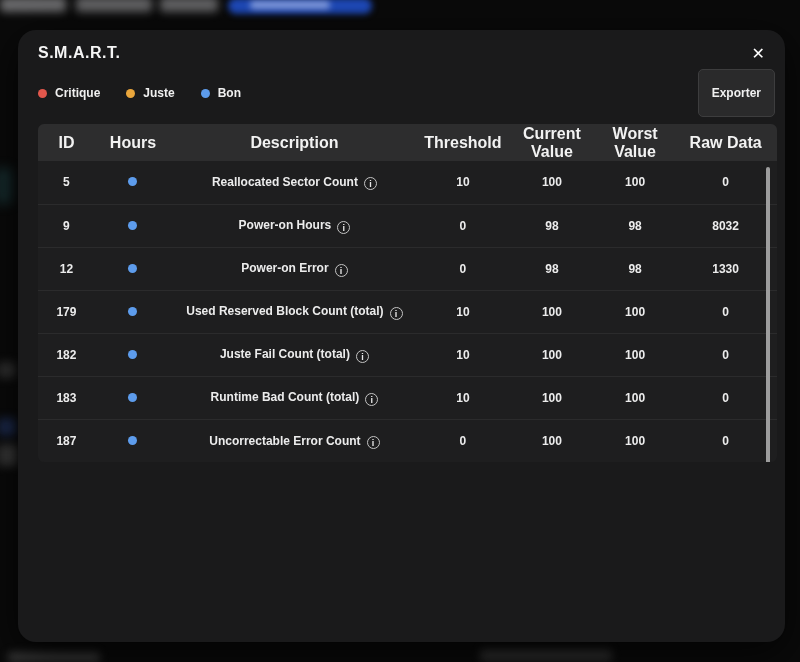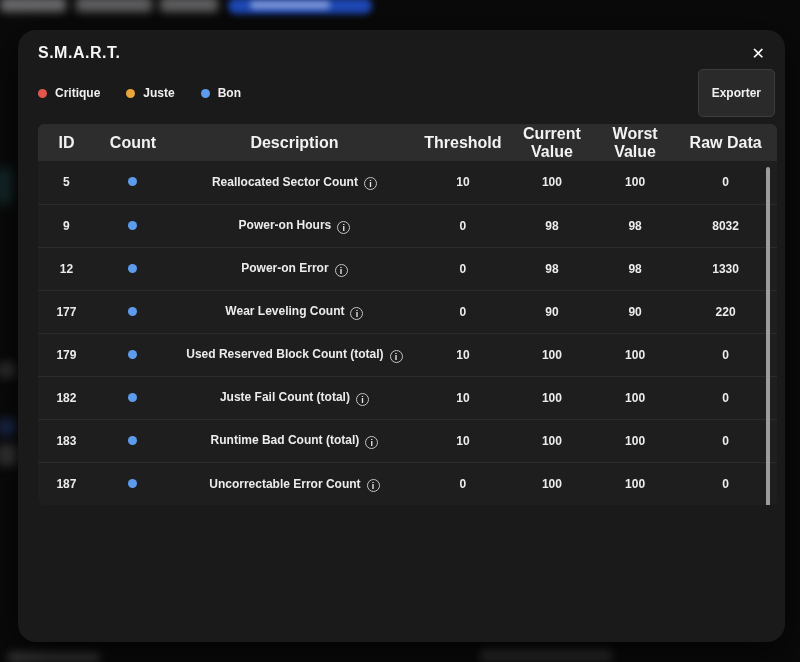--- a/index.html
+++ b/index.html
@@ -149,21 +149,21 @@
           <col style="width:10.3%">
           <col style="width:33.4%">
         <col style="width:12.2%">
           <col style="width:11.9%">
           <col style="width:10.6%">
           <col style="width:13.9%">
       </colgroup>
       <thead>
         <tr>
           <th>ID</th>
-          <th>Count</th>
+          <th>Hours</th>
           <th>Description</th>
           <th>Threshold</th>
           <th>Current Value</th>
           <th>Worst Value</th>
           <th>Raw Data</th>
         </tr>
       </thead>
       <tbody>
           <tr>
             <td>5</td>
@@ -186,29 +186,20 @@
           <tr>
             <td>12</td>
             <td><span class="dot" style="background: rgb(93, 156, 236);"></span></td>
             <td><span class="desc-label">Power-on Error</span><span class="info">i</span></td>
             <td>0</td>
             <td>98</td>
             <td>98</td>
             <td>1330</td>
           </tr>
           <tr>
-            <td>177</td>
-            <td><span class="dot" style="background: rgb(93, 156, 236);"></span></td>
-            <td><span class="desc-label">Wear Leveling Count</span><span class="info">i</span></td>
-            <td>0</td>
-            <td>90</td>
-            <td>90</td>
-            <td>220</td>
-          </tr>
-          <tr>
             <td>179</td>
             <td><span class="dot" style="background: rgb(93, 156, 236);"></span></td>
             <td><span class="desc-label">Used Reserved Block Count (total)</span><span class="info">i</span></td>
             <td>10</td>
             <td>100</td>
             <td>100</td>
             <td>0</td>
           </tr>
           <tr>
             <td>182</td>

